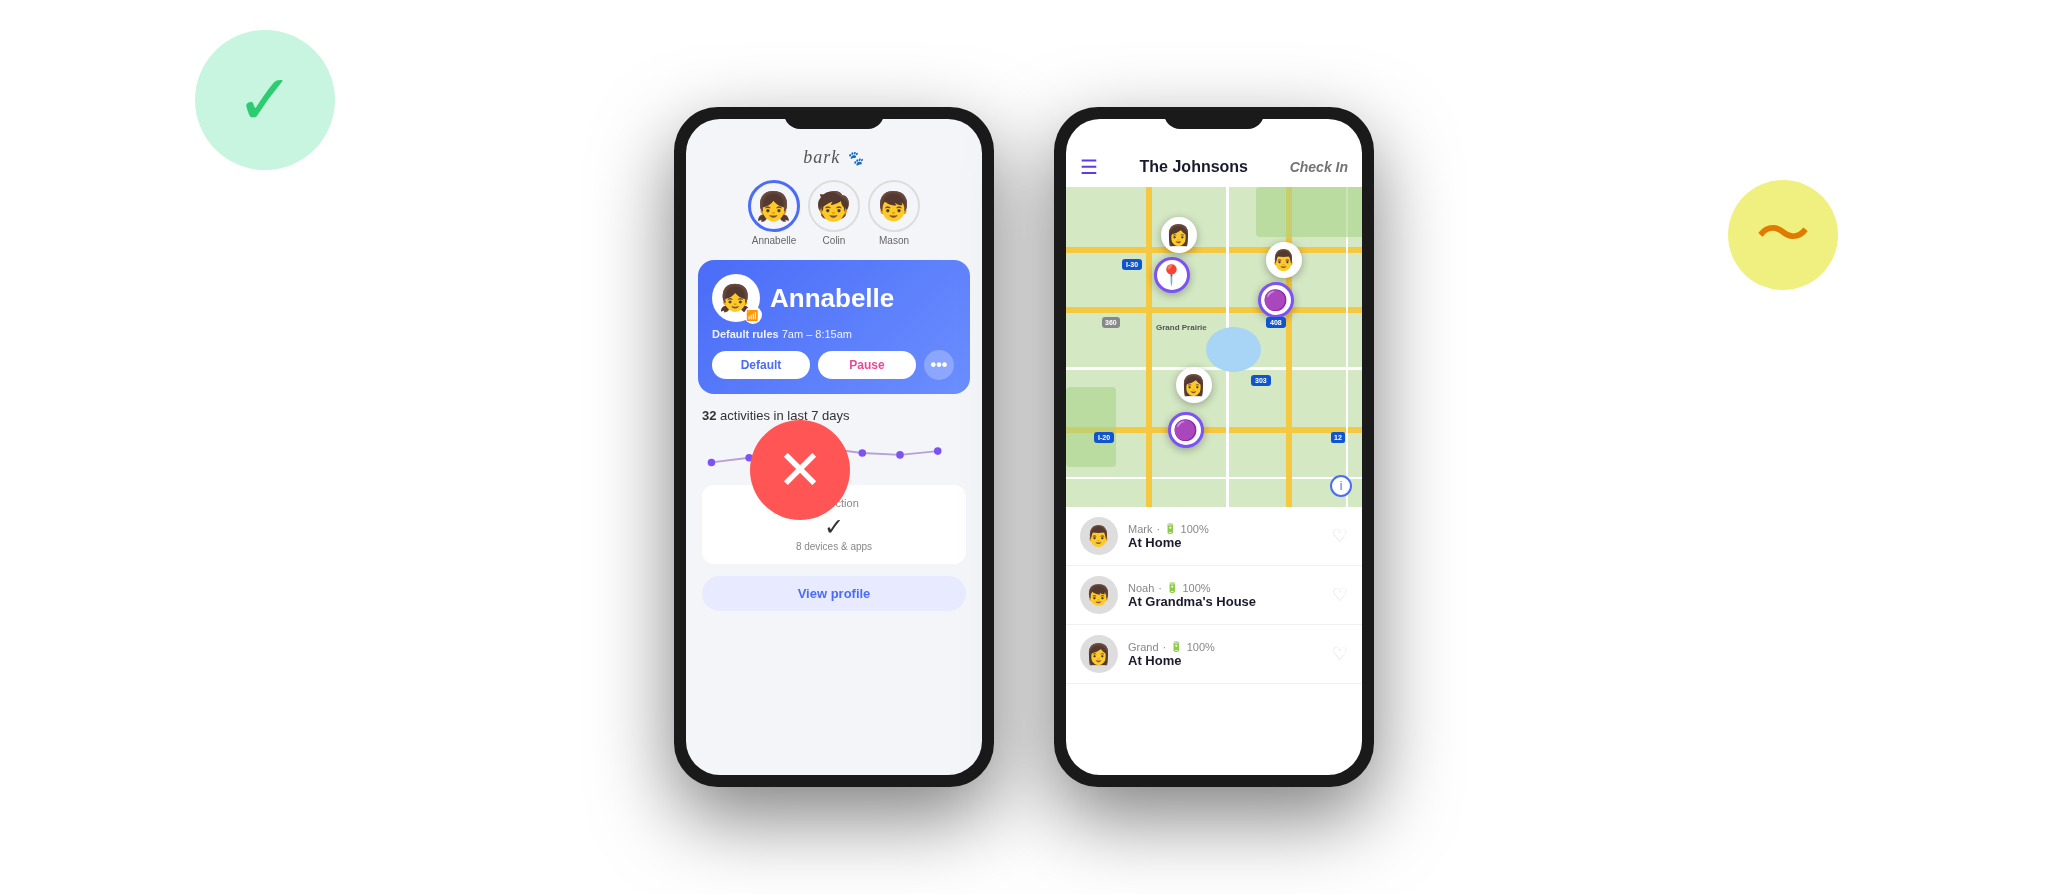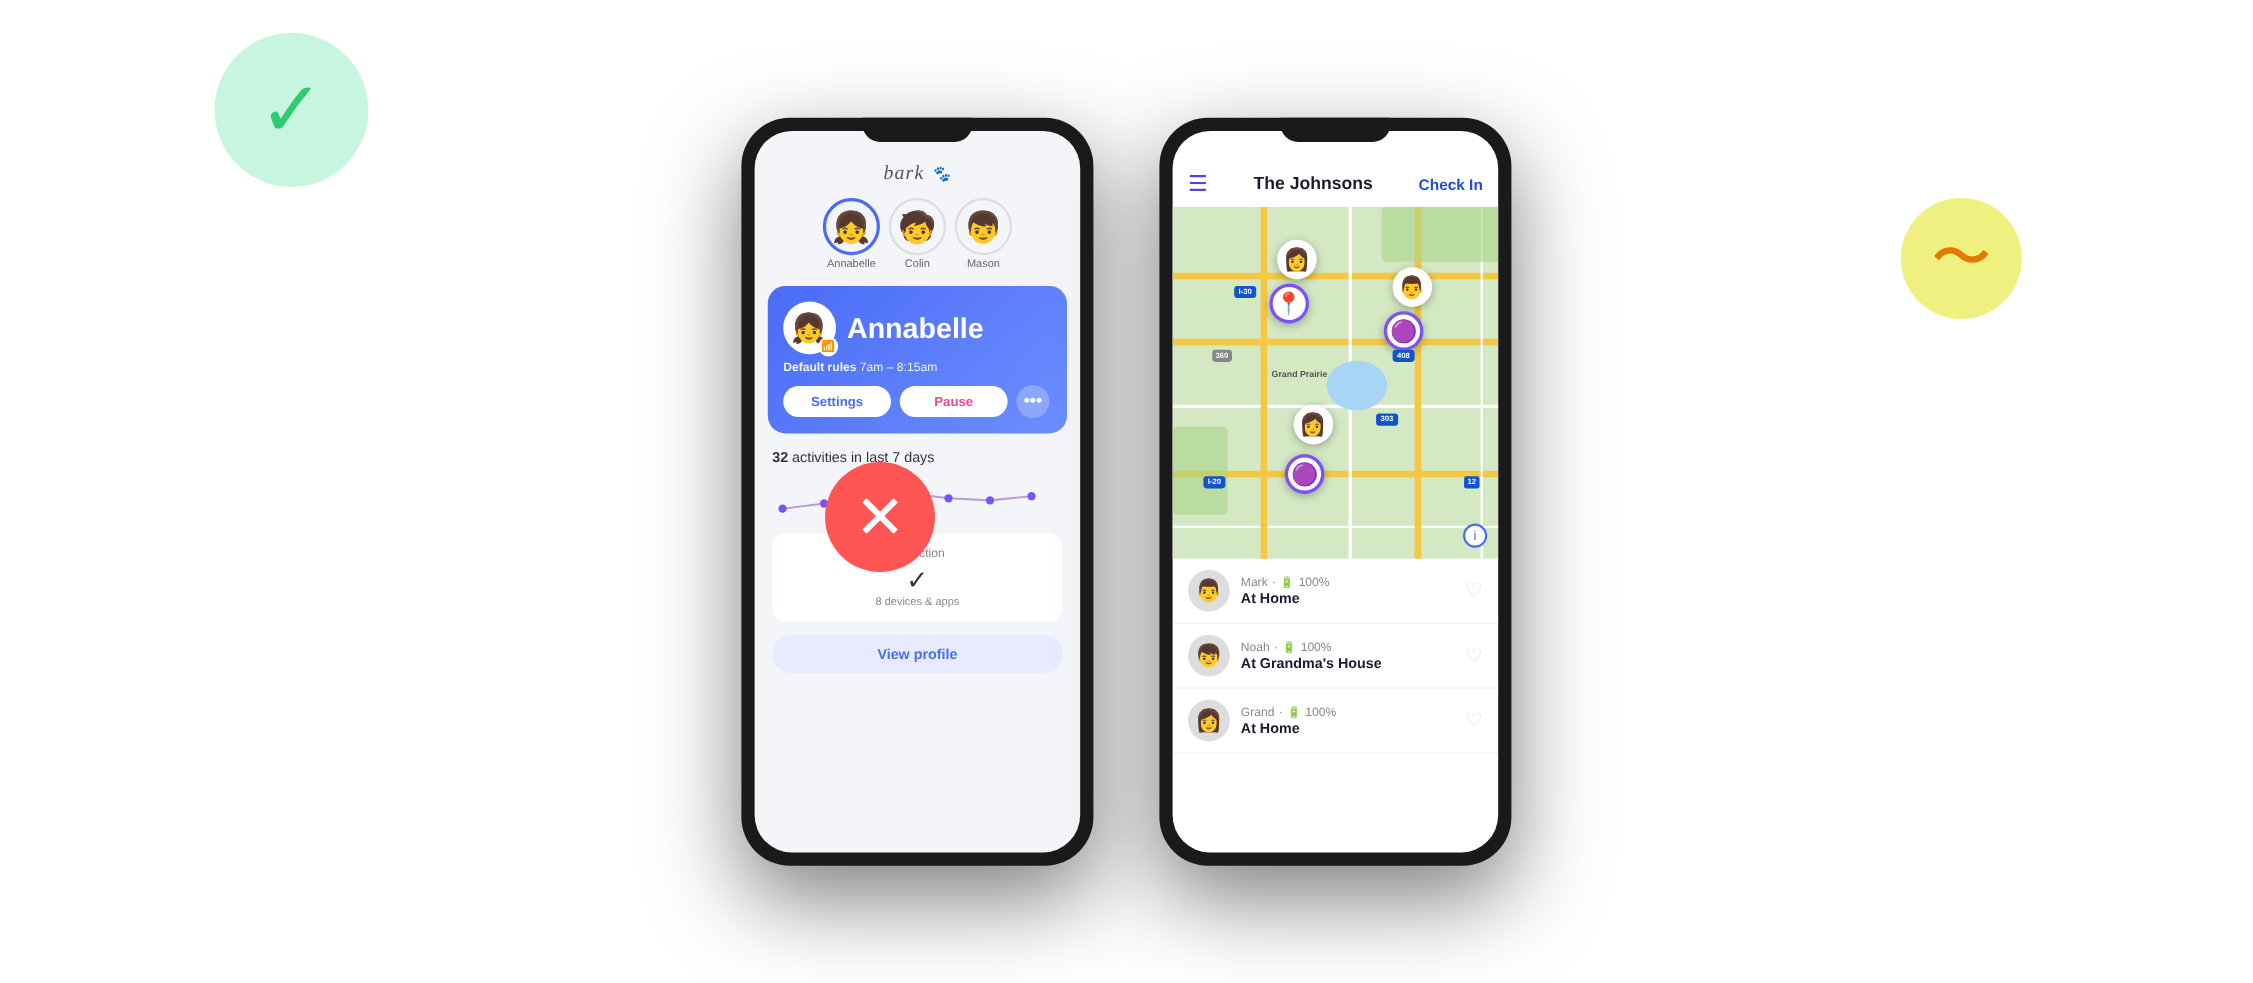--- a/index.html
+++ b/index.html
@@ -377,24 +377,25 @@
 
     .location-title {
       font-size: 16px;
       font-weight: 700;
       color: #1a1a2e;
     }
 
     .check-in-btn {
       font-size: 14px;
       font-weight: 600;
-      color: #1d4ed8;
+      color: #737373;
       background: none;
       border: none;
       cursor: pointer;
+      font-style: italic;
     }
 
     
     .map-container {
       width: 100%;
       height: 320px;
       background: #e8f4e8;
       position: relative;
       overflow: hidden;
     }
@@ -554,21 +555,21 @@
             <span>👧</span>
             <div class="wifi-badge">📶</div>
           </div>
           <span class="active-child-name">Annabelle</span>
         </div>
         <div class="default-rules">
           <strong>Default rules</strong>
           <span>7am – 8:15am</span>
         </div>
         <div class="card-buttons">
-          <button class="btn-settings">Settings</button>
+          <button class="btn-settings">Default</button>
           <button class="btn-pause">Pause</button>
           <button class="btn-more">•••</button>
         </div>
       </div>
 
       
       <div class="activities-section">
         <div class="activities-title">
           <strong>32</strong>
           <span>activities</span>
@@ -621,21 +622,21 @@
           <div class="map-road-h" style="top:180px; left:0; width:100%; background:#fff;height:3px;"></div>
           <div class="map-road-h" style="top:240px; left:0; width:100%; background:#f5c842;"></div>
           <div class="map-road-h" style="top:290px; left:0; width:100%; background:#fff;height:2px;"></div>
           <div class="map-road-v" style="left:80px; top:0; height:100%; background:#f5c842;"></div>
           <div class="map-road-v" style="left:160px; top:0; height:100%; background:#fff;width:3px;"></div>
           <div class="map-road-v" style="left:220px; top:0; height:100%; background:#f5c842;"></div>
           <div class="map-road-v" style="left:280px; top:0; height:100%; background:#fff;width:2px;"></div>
 
           <div class="map-water" style="width:55px;height:45px;top:140px;left:140px;"></div>
 
-          <div class="map-label" style="top:148px; left:90px;">Grand Prairie</div>
+          <div class="map-label" style="top:136px; left:90px;">Grand Prairie</div>
 
           <div style="position:absolute;top:0;left:190px;width:130px;height:50px;background:#a8d48a;border-radius:4px;opacity:0.6;"></div>
           <div style="position:absolute;top:200px;left:0;width:50px;height:80px;background:#a8d48a;border-radius:4px;opacity:0.6;"></div>
 
           <div class="map-pin" style="top:30px; left:95px;">👩</div>
           <div class="map-pin purple-ring" style="top:70px; left:88px;">📍</div>
           <div class="map-pin" style="top:55px; left:200px;">👨</div>
           <div class="map-pin purple-ring" style="top:95px; left:192px;">🟣</div>
           <div class="map-pin" style="top:180px; left:110px;">👩</div>
           <div class="map-pin purple-ring" style="top:225px; left:102px;">🟣</div>

